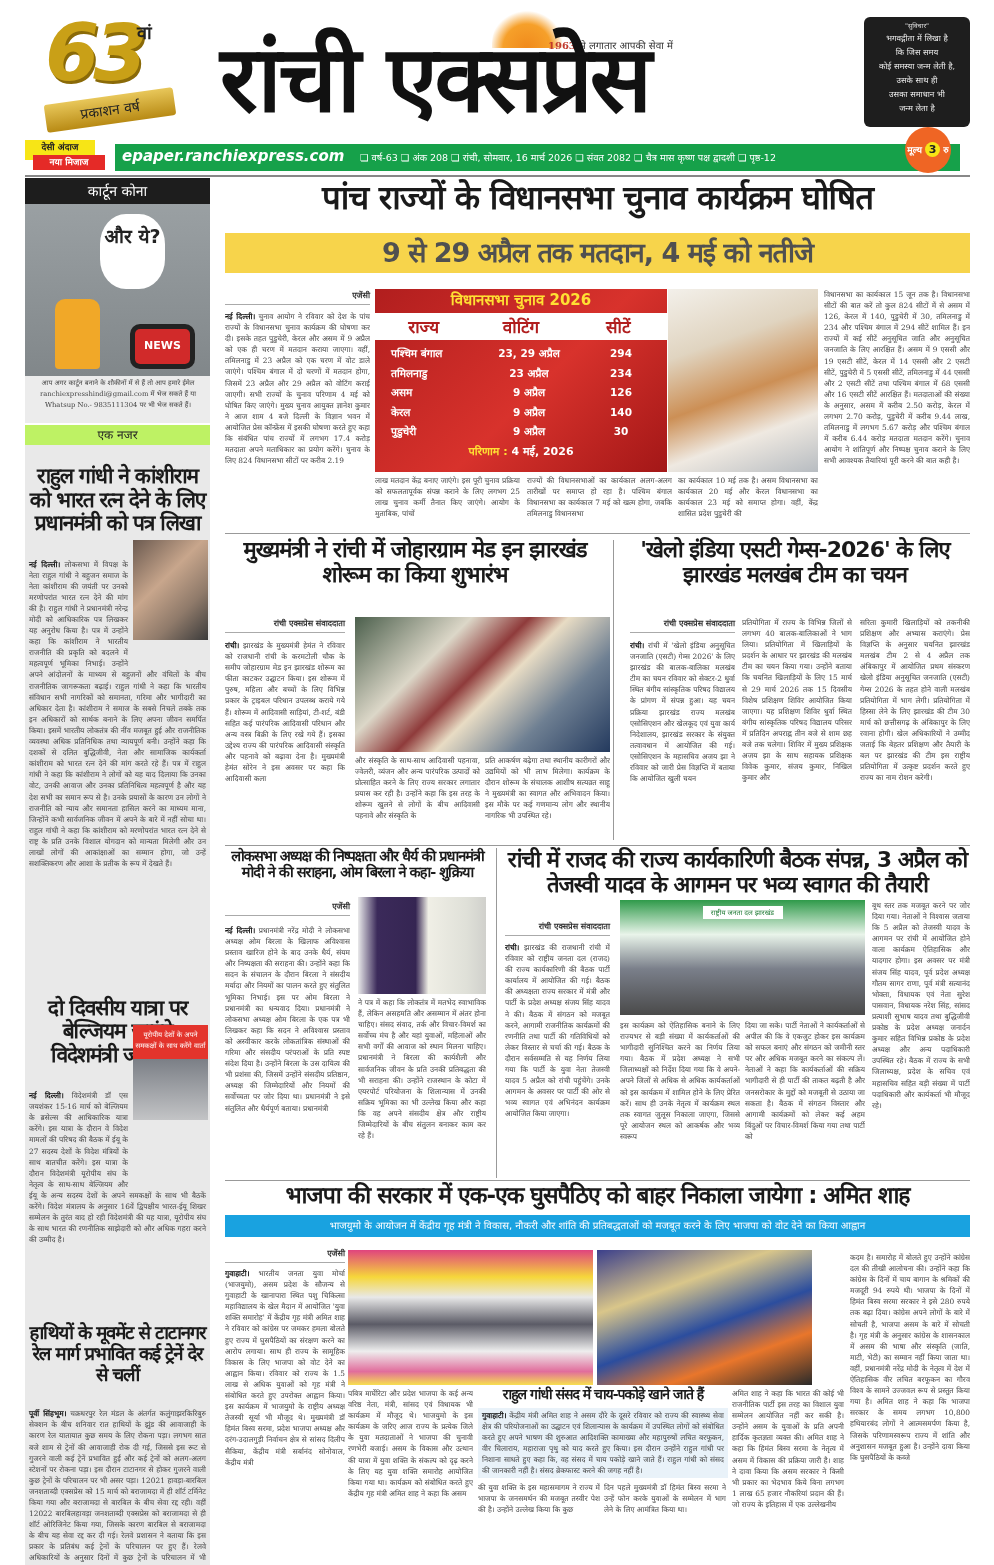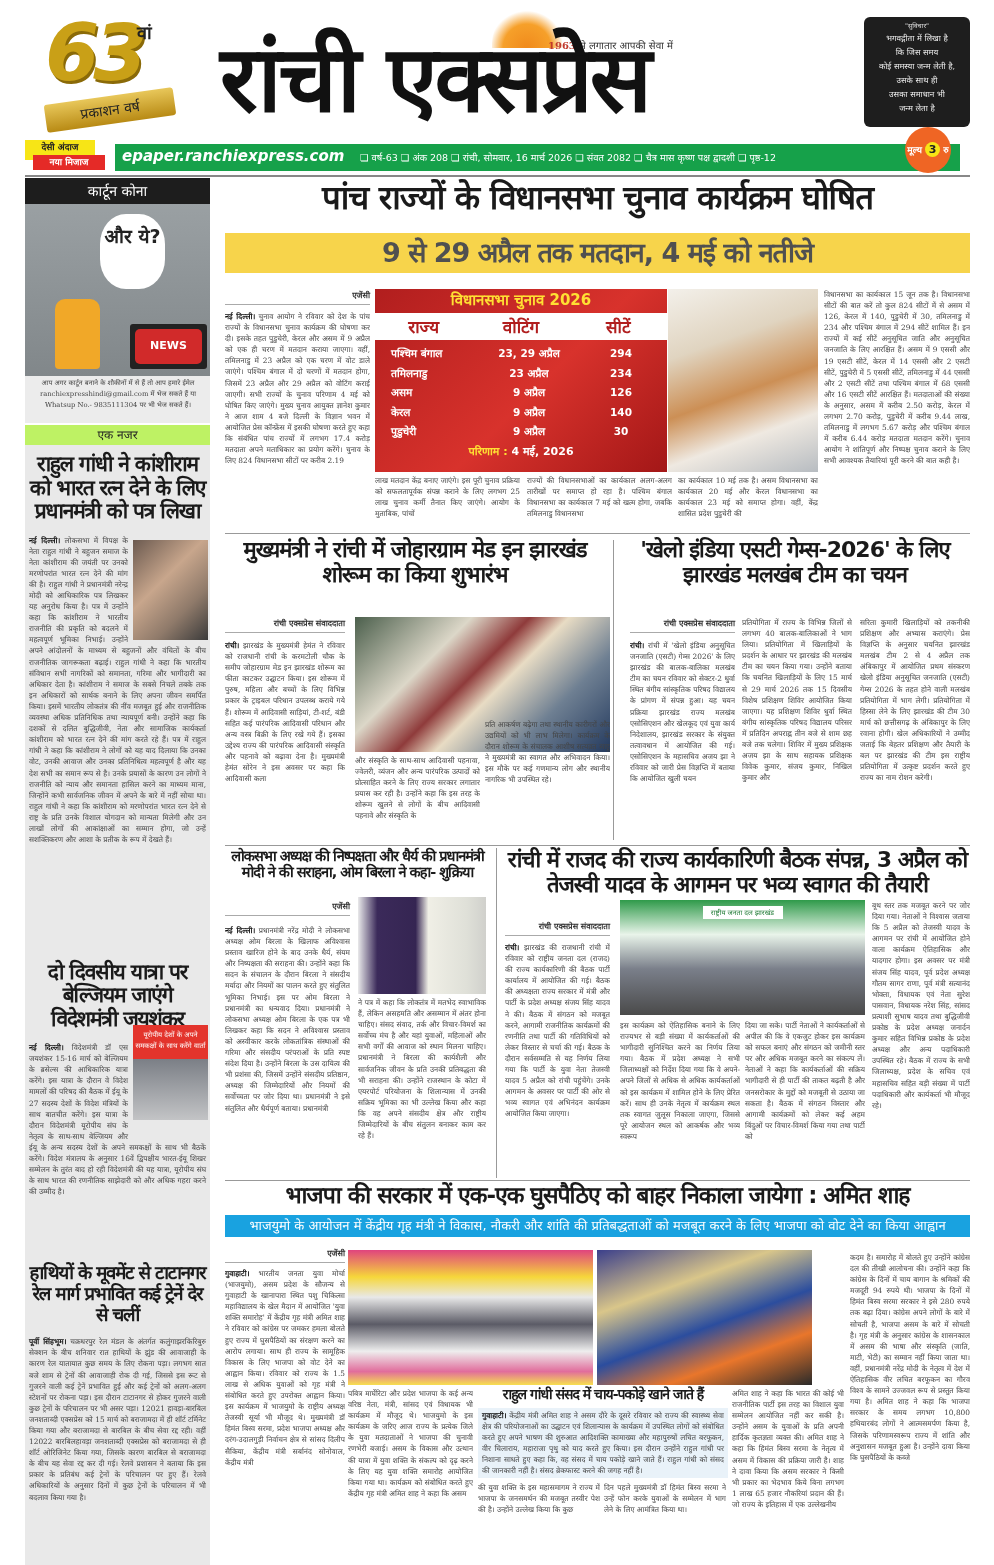--- a/index.html
+++ b/index.html
@@ -34,26 +34,26 @@
 #price{left:905px;top:127px;width:46px;height:46px;border-radius:50%;background:#ef6524;color:#fff;font-size:9px;text-align:center;line-height:46px;font-weight:bold}
 #price b{display:inline-block;background:#f7e516;color:#222;border-radius:50%;width:15px;height:15px;line-height:15px;font-size:11px}
 #top-rule{left:25px;top:175px;width:945px;height:2px;background:#888}
 
 
 #cartoon-box{left:25px;top:178px;width:185px;height:245px;background:#ececec}
 #cartoon-title{height:26px;background:#1d1d1d;color:#fff;text-align:center;font-size:14px;line-height:26px;font-family:"DejaVu Sans",sans-serif}
 #cartoon-art{position:absolute;left:0;top:26px;width:185px;height:172px;background:linear-gradient(#9aa0a3,#81878a)}
 #bubble{position:absolute;left:75px;top:10px;width:65px;height:75px;border-radius:40%;background:#fff;text-align:center;font-size:19px;line-height:24px;padding-top:10px;font-weight:bold;color:#222}
 #cartoon-man{position:absolute;left:30px;top:95px;width:45px;height:70px;background:#f1a828;border-radius:10px 10px 4px 4px}
-#cartoon-tv{position:absolute;left:105px;top:120px;width:77px;height:45px;background:#222;border-radius:3px;padding:5px}
+#cartoon-tv{position:absolute;left:105px;top:120px;width:65px;height:45px;background:#222;border-radius:10px;padding:5px}
 #cartoon-tv div{background:#d12a2a;height:100%;border-radius:5px;color:#fff;font-size:11px;text-align:center;line-height:34px;font-weight:bold;font-family:"DejaVu Sans",sans-serif}
 #cartoon-note{position:absolute;left:3px;top:200px;width:180px;font-size:6.8px;line-height:11px;color:#444;text-align:center}
 #ek-nazar{left:25px;top:425px;width:185px;height:20px;background:#bef264;text-align:center;font-size:12px;line-height:20px;font-family:"DejaVu Sans",sans-serif;color:#222}
 #left-col{left:25px;top:445px;width:185px;height:1120px;background:#e9e9e9}
-.lhead{font-size:20px;text-align:center;padding:8px 2px;letter-spacing:-1.2px}
+.lhead{font-size:20px;text-align:center;padding:20px 2px;letter-spacing:-1.2px}
 #rahul-photo{position:absolute;left:108px;top:95px;width:75px;height:100px;background:linear-gradient(135deg,#6b5a50,#c8a68c 40%,#8f7a6a 70%,#3b3b3b)}
 #jais-photo{position:absolute;left:108px;top:580px;width:75px;height:95px;background:linear-gradient(#e3342c 0 34px,#7b7f86 34px,#c3c4c6 100%)}
 #jais-photo span{display:block;color:#fff;font-size:7px;text-align:center;line-height:11px;padding-top:5px}
 
 
 #lead-head{left:225px;top:180px;width:745px;font-size:33px;text-align:center}
 #lead-sub-bar{left:225px;top:233px;width:745px;height:40px;background:#f7d44b;text-align:center}
 #lead-sub{font-size:27px;line-height:40px;color:#505050}
 #election-table{left:375px;top:289px;width:292px;height:183px;background:linear-gradient(135deg,#b11e1e,#d8322c 55%,#a31717);color:#fff}
 #et-title{text-align:center;color:#ffe033;font-weight:bold;font-size:15px;font-family:"DejaVu Sans",sans-serif}
@@ -72,21 +72,21 @@
 #col-bottom3{left:678px;top:475px;width:140px;height:55px}
 #col-right{left:824px;top:289px;width:146px;height:240px}
 
 
 #cm-head{left:225px;top:538px;width:380px;font-size:22px;text-align:center}
 #khelo-head{left:620px;top:538px;width:350px;font-size:22px;text-align:center}
 #cm-byline{left:225px;top:617px;width:120px}
 #cm-c1{left:225px;top:640px;width:120px;height:200px}
 #cm-photo{left:355px;top:617px;width:255px;height:135px;background:linear-gradient(135deg,#4b5f4c,#dcd7c8 30%,#8f3b3b 45%,#e8dcc4 55%,#6e7f92 75%,#243a5e)}
 #cm-c2{left:355px;top:755px;width:125px;height:90px}
-#cm-c3{left:485px;top:719px;width:125px;height:90px}
+#cm-c3{left:485px;top:755px;width:125px;height:90px}
 #kh-byline{left:630px;top:617px;width:105px}
 #kh-c1{left:630px;top:640px;width:105px;height:200px}
 #kh-c2{left:742px;top:617px;width:110px;height:225px}
 #kh-c3{left:860px;top:617px;width:110px;height:225px}
 
 
 #om-head{left:225px;top:848px;width:265px;font-size:14.5px;text-align:center}
 #rjd-head{left:505px;top:848px;width:465px;font-size:22px;text-align:center}
 #om-byline{left:225px;top:900px;width:125px}
 #om-c1{left:225px;top:925px;width:125px;height:250px}
@@ -94,21 +94,21 @@
 #om-c2{left:358px;top:997px;width:128px;height:178px}
 #rjd-byline{left:505px;top:920px;width:105px}
 #rjd-c1{left:505px;top:942px;width:105px;height:235px}
 #rjd-photo{left:620px;top:900px;width:245px;height:115px;background:linear-gradient(#2f9a4a 0,#e9f4ea 30%,#7a7f8a 60%,#4a4a4a 100%)}
 #rjd-c2{left:620px;top:1020px;width:120px;height:155px}
 #rjd-c3{left:745px;top:1020px;width:120px;height:155px}
 #rjd-c4{left:872px;top:900px;width:98px;height:275px}
 
 
 #shah-head{left:225px;top:1183px;width:745px;font-size:23px;text-align:center}
-#shah-sub{left:225px;top:1215px;width:745px;height:22px;background:#19a2e0;color:#fff;font-size:13px;line-height:22px;text-align:center;font-family:"DejaVu Sans",sans-serif;white-space:nowrap;overflow:hidden}
+#shah-sub{left:225px;top:1215px;width:745px;height:22px;background:#19a2e0;color:#fff;font-size:10px;line-height:22px;text-align:center;font-family:"DejaVu Sans",sans-serif;white-space:nowrap;overflow:hidden}
 #shah-byline{left:225px;top:1247px;width:120px}
 #shah-c1{left:225px;top:1268px;width:120px;height:295px}
 #shah-photo1{left:348px;top:1250px;width:245px;height:135px;background:linear-gradient(#e0447e 0,#f6d73a 20%,#e8e8e8 35%,#5b5b66 55%,#eee 75%,#e16d9c 90%,#f7e04e)}
 #shah-photo2{left:597px;top:1250px;width:215px;height:135px;background:linear-gradient(160deg,#3b3f8b,#d9c68a 30%,#2b4d9e 55%,#e9762b 75%,#2a2a2a)}
 #shah-c2{left:348px;top:1388px;width:125px;height:175px}
 #tea-head{left:478px;top:1387px;width:250px;font-size:14px;text-align:center}
 #tea-box{left:478px;top:1408px;width:250px;height:70px;background:#e9f2f9}
 #shah-c3{left:478px;top:1482px;width:122px;height:81px}
 #shah-c4{left:604px;top:1482px;width:122px;height:81px}
 #shah-c5{left:732px;top:1388px;width:112px;height:175px}

